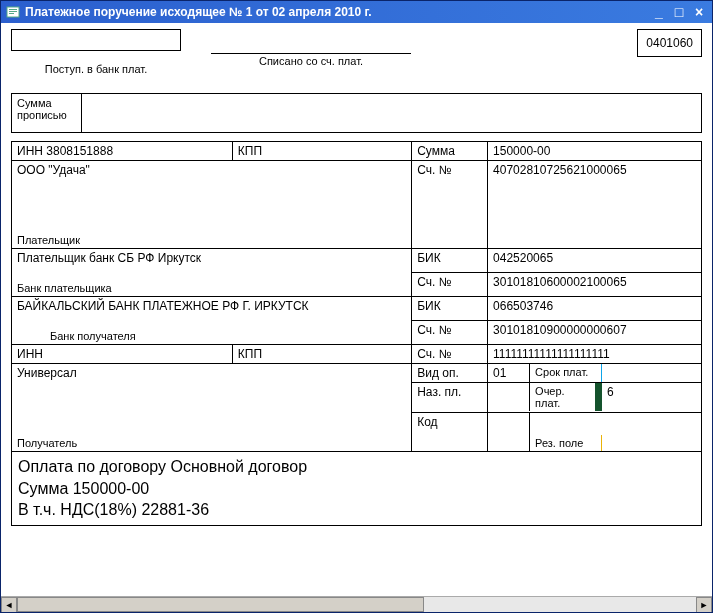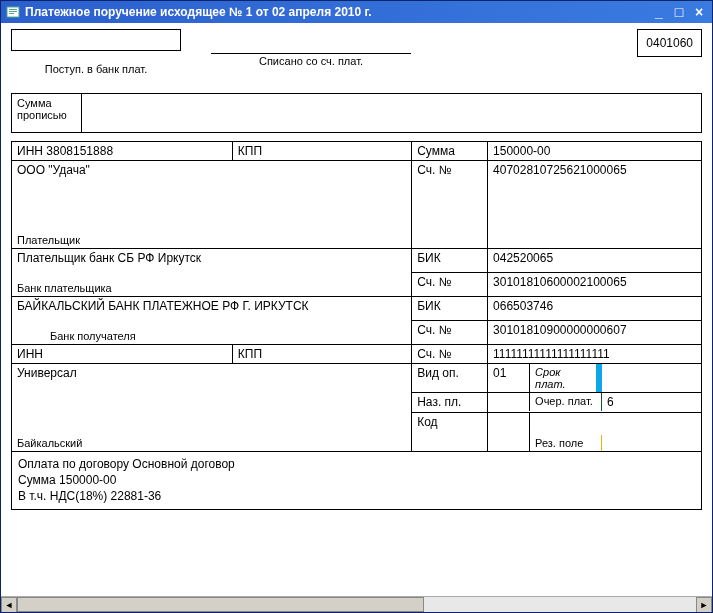--- a/index.html
+++ b/index.html
@@ -55,21 +55,21 @@
 .ucol { display: flex; flex-direction: column; align-items: center; margin: 0 20px; }
 .uval { border-bottom: 1px solid #000; min-width: 110px; text-align: center; font-weight: bold; padding: 0 8px 1px; font-size: 13px; }
 .ulab { font-size: 11px; margin-top: 1px; }
 .sqbox { width: 22px; height: 22px; border: 1px solid #000; margin-left: auto; margin-top: 2px; }
 .sumrow { display: flex; border: 1px solid #000; min-height: 40px; }
 .sumlab { width: 70px; padding: 3px 5px; border-right: 1px solid #000; font-size: 11px; }
 .sumval { flex: 1; padding: 3px 6px; }
 table.main { width: 100%; border-collapse: collapse; margin-top: 8px; }
 table.main td { border: 1px solid #000; padding: 2px 5px; font-size: 12px; vertical-align: top; }
 .lbl { font-size: 11px; }
-.purpose { border: 1px solid #000; border-top: 0; padding: 4px 6px; min-height: 54px; font-size: 12px; line-height: 1.35; }
+.purpose { border: 1px solid #000; border-top: 0; padding: 4px 6px; min-height: 54px; font-size: 16px; line-height: 1.35; }
 .scroll-h {
   position: absolute;
   bottom: 0; left: 0; right: 0;
   height: 16px;
   background: #e8e8e8;
   border-top: 1px solid #aaa;
   display: flex;
 }
 .scroll-btn { width: 16px; height: 16px; background: #d4d0c8; border: 1px solid #888; display:flex;align-items:center;justify-content:center; font-size:9px; }
 .scroll-track { flex: 1; position: relative; }
@@ -163,39 +163,39 @@
 
         <tr>
           <td><span>ИНН</span> <span></span></td>
           <td><span>КПП</span> <span></span></td>
           <td class="lbl" rowspan="2"><span>Сч. №</span></td>
           <td rowspan="2"><span>11111111111111111111</span></td>
         </tr>
         <tr>
           <td colspan="2" rowspan="4" style="position:relative; height:88px; vertical-align:top;margin-top:40px;">
             <div>Универсал</div>
-            <div class="lbl" style="position:absolute; bottom:2px; left:5px;">Байкальский</div>
+            <div class="lbl" style="position:absolute; bottom:2px; left:5px;">Получатель</div>
           </td>
         </tr>
         <tr>
           <td class="lbl"><span>Вид оп.</span></td>
           <td style="padding:0;">
             <div style="display:flex;">
               <div style="flex:0 0 42px; border-right:1px solid #000; padding:2px 5px;">01</div>
-              <div class="lbl" style="flex:0 0 72px; border-right:6px solid #0ea5e9; padding:2px 5px;font-style:italic;">Срок плат.</div>
+              <div class="lbl" style="flex:0 0 72px; border-right:1px solid #0ea5e9; padding:2px 5px;">Срок плат.</div>
               <div style="flex:1; padding:2px 5px;"></div>
             </div>
           </td>
         </tr>
         <tr>
           <td class="lbl"><span>Наз. пл.</span></td>
           <td style="padding:0;">
             <div style="display:flex;">
               <div style="flex:0 0 42px; border-right:1px solid #000; padding:2px 5px;"></div>
-              <div class="lbl" style="flex:0 0 72px; border-right:1px solid #14532d; padding:2px 5px;">Очер. плат.</div>
+              <div class="lbl" style="flex:0 0 72px; border-right:7px solid #14532d; padding:2px 5px;">Очер. плат.</div>
               <div style="flex:1; padding:2px 5px;">6</div>
             </div>
           </td>
         </tr>
         <tr>
           <td class="lbl"><span>Код</span></td>
           <td style="padding:0;">
             <div style="display:flex;">
               <div style="flex:0 0 42px; border-right:1px solid #000; padding:2px 5px;"></div>
               <div class="lbl" style="flex:0 0 72px; border-right:1px solid #eab308; padding:2px 5px;margin-top:22px;">Рез. поле</div>

